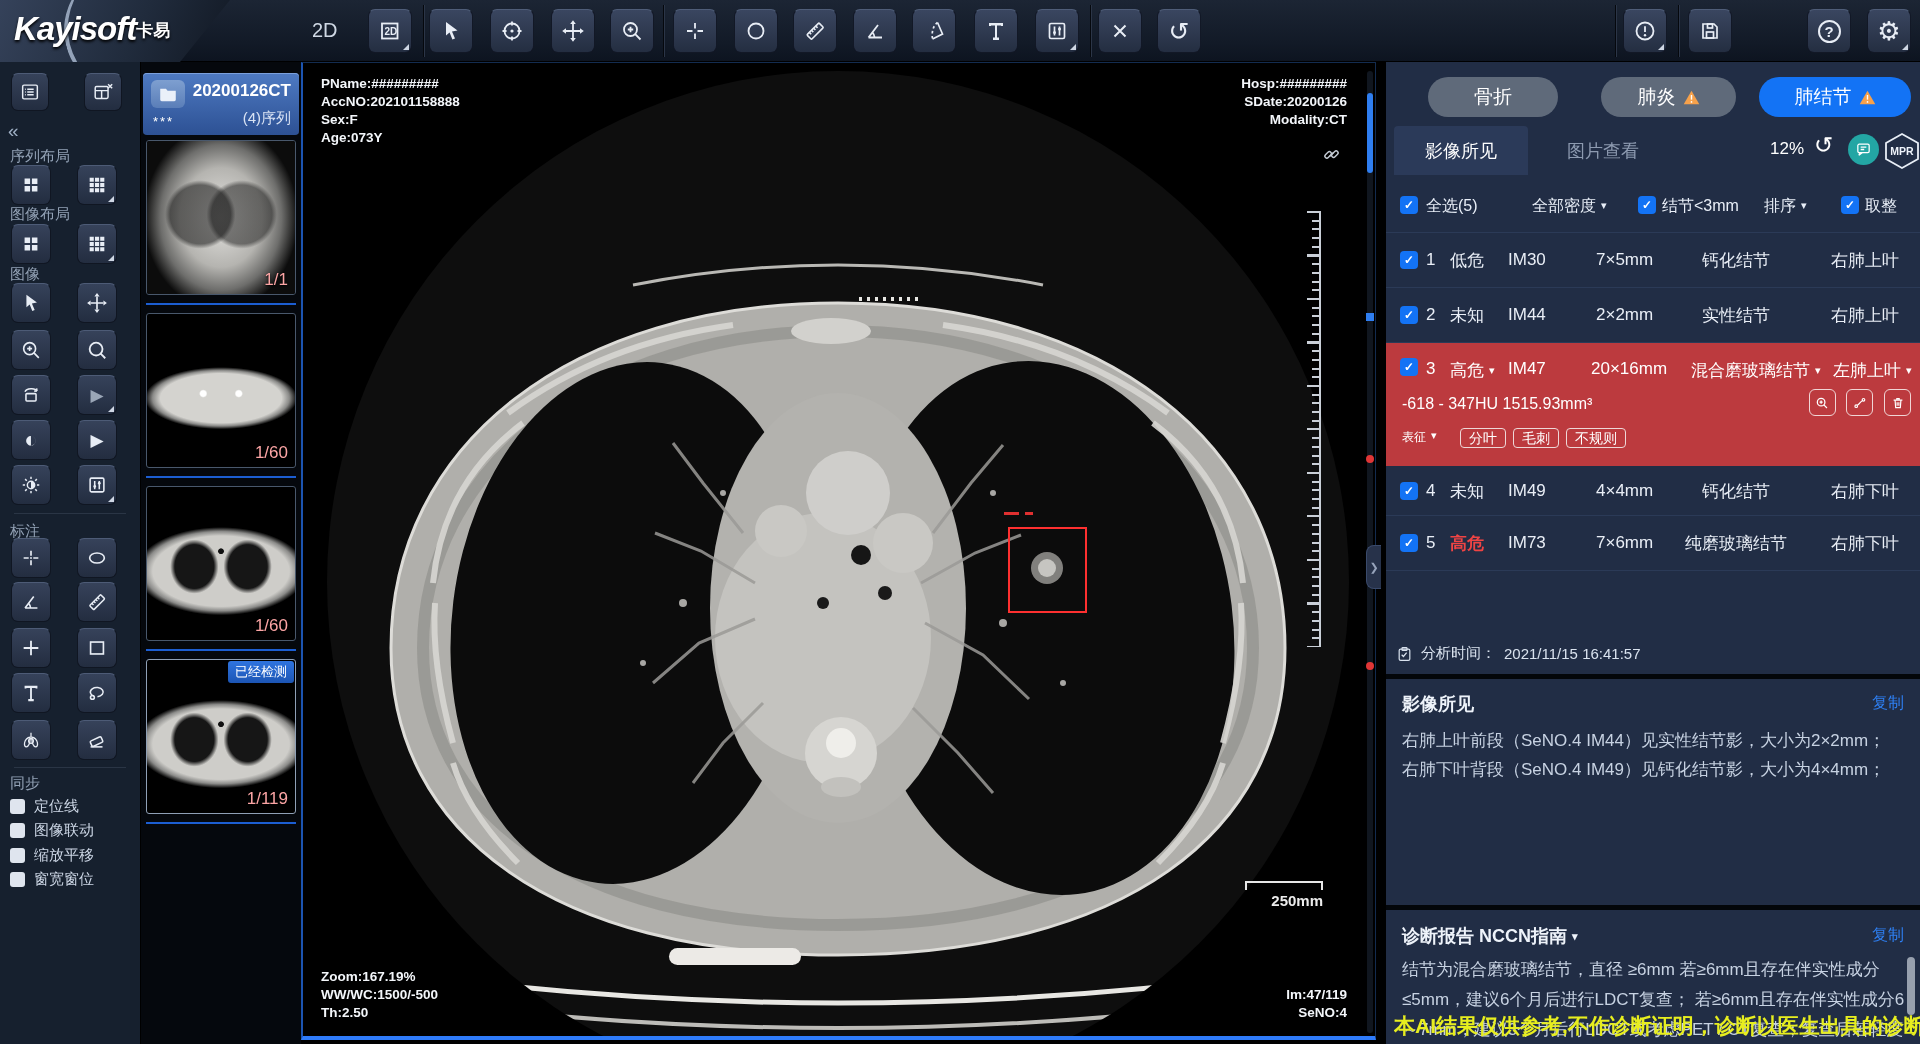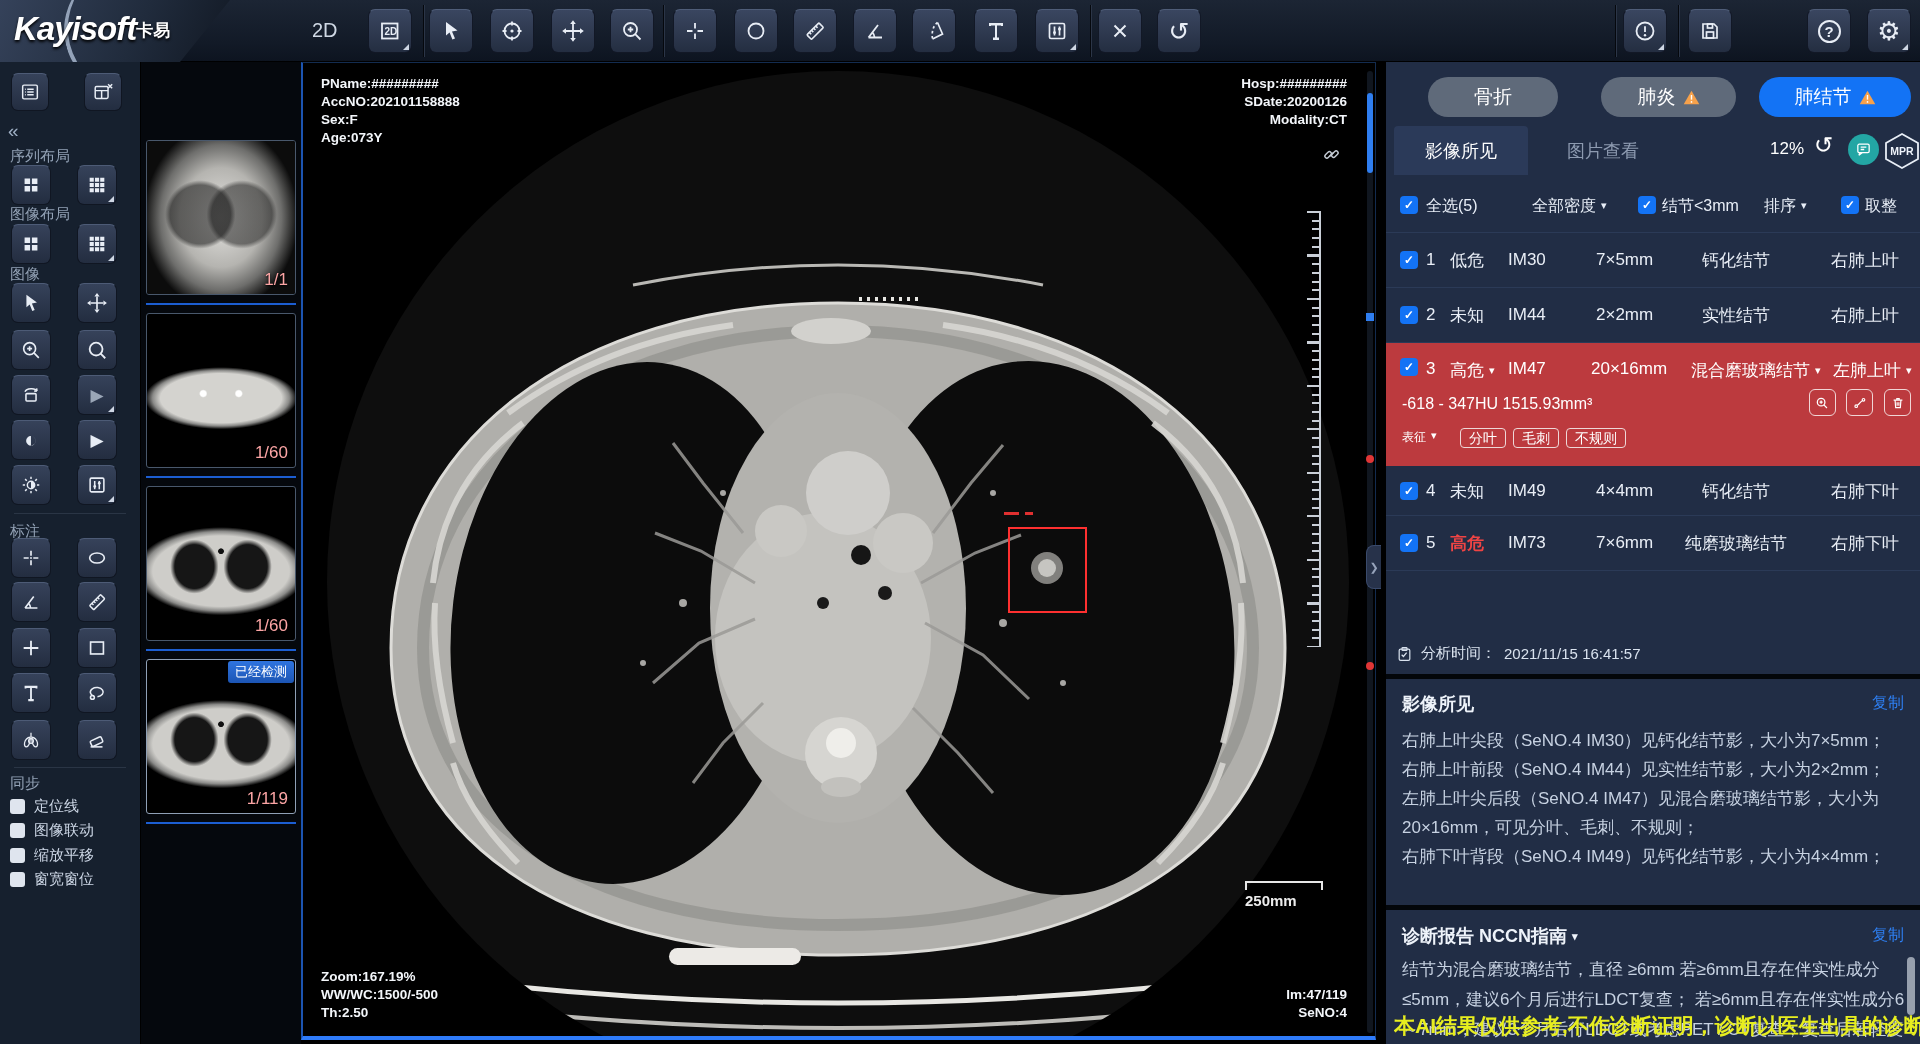--- a/index.html
+++ b/index.html
@@ -54,21 +54,21 @@
   .ov{position:absolute;color:#f3f6fa;font-size:13.5px;line-height:18px;font-weight:600;text-shadow:0 1px 1px #000}
   .roi{border:2px solid #ff3030;position:absolute}
   .redmark{position:absolute;background:#e03030}
   .ruler{position:absolute;border-right:2px solid #c9cfd7;background-image:
     repeating-linear-gradient(to bottom,#c9cfd7 0 2px,transparent 2px 43.5px),
     repeating-linear-gradient(to bottom,#c9cfd7 0 2px,transparent 2px 8.7px);
     background-size:14px 100%,7px 100%;background-position:right top,right top;background-repeat:no-repeat}
   .vtrack{position:absolute;right:2px;top:8px;width:6px;height:962px;background:#10161f;border-radius:3px}
   .vthumb{position:absolute;right:2px;width:6px;border-radius:3px;background:#2f7ef0}
   .mark{position:absolute;right:1px;width:8px;height:8px}
-  .scalewrap{position:absolute;color:#ececec;font-size:15px;font-weight:600;text-align:left}
+  .scalewrap{position:absolute;color:#ececec;font-size:15px;font-weight:600;text-align:right}
   .bracket{width:78px;height:9px;border-top:2px solid #e6e6e6;border-left:2px solid #e6e6e6;border-right:2px solid #e6e6e6;margin-bottom:2px}
   
   .panel{left:1381px;top:62px;width:539px;height:982px;background:#212d45;border-left:5px solid #000}
   .pill{position:absolute;top:15px;height:40px;border-radius:20px;display:flex;align-items:center;justify-content:center;gap:7px;color:#fff;font-size:19px;background:#5f6a7a}
   .pill.active{background:#1373f5}
   .tab{position:absolute;top:64px;height:49px;display:flex;align-items:center;justify-content:center;font-size:18px}
   .tab.active{background:#2b3a59;border-radius:4px 4px 0 0;color:#fff}
   .tab.idle{color:#8d9ab0}
   .filters{position:absolute;top:123px;left:0;width:539px;height:42px;color:#e9eff8;font-size:16px}
   .chk{width:18px;height:18px;border-radius:4px;background:#1373f5;color:#fff;display:flex;align-items:center;justify-content:center;font-size:12px;font-weight:bold}
@@ -381,20 +381,30 @@
       <span class="box"></span>
       <span>缩放平移</span>
     </div>
   <div class="schk" style="top:808px">
       <span class="box"></span>
       <span>窗宽窗位</span>
     </div>
 </div>
 
 <div class="a thumbs">
+  <div class="a shead">
+    <div class="a fbtn">
+      <svg width="20" height="18" viewBox="0 0 24 22">
+          <path fill="#eaf0f9" d="M2.5 4.5h7l2 2.5h10v11a1.8 1.8 0 0 1-1.8 1.8H4.3a1.8 1.8 0 0 1-1.8-1.8z"></path>
+        </svg>
+    </div>
+    <div class="a stitle">20200126CT</div>
+    <div class="a sstars">***</div>
+    <div class="a scount">(4)序列</div>
+  </div>
 
   <div class="th" style="top:78px">
     <div class="xr"></div>
     <div class="tlab">1/1</div>
   </div>
   <div class="bsep" style="top:241px"></div>
 
   <div class="th" style="top:251px">
     <div class="ctn"></div>
     <div class="tlab">1/60</div>
@@ -662,23 +672,21 @@
         <path d="M8 13l2.5 2.5L15 10"></path>
       </svg>
     <span>分析时间：</span>
       <span>2021/11/15 16:41:57</span>
   </div>
 
   <div class="pdiv" style="top:612px"></div>
   <div class="sechead" style="left:16px;top:630px">影像所见</div>
   <div class="copy" style="top:631px">复制</div>
   <div class="ftext" style="top:664px">
-    <p>右肺上叶尖段（SeNO.4 IM30）见钙化结节影，大小为7×5mm；</p>
     <p>右肺上叶前段（SeNO.4 IM44）见实性结节影，大小为2×2mm；</p>
-    <p>左肺上叶尖后段（SeNO.4 IM47）见混合磨玻璃结节影，大小为20×16mm，可见分叶、毛刺、不规则；</p>
     <p>右肺下叶背段（SeNO.4 IM49）见钙化结节影，大小为4×4mm；</p>
   </div>
 
   <div class="pdiv" style="top:843px"></div>
   <div class="sechead car" style="left:16px;top:862px">诊断报告 NCCN指南</div>
   <div class="copy" style="top:863px">复制</div>
   <div class="ftext" style="top:893px;height:85px;overflow:hidden;line-height:30px">结节为混合磨玻璃结节，直径 ≥6mm 若≥6mm且存在伴实性成分≤5mm，建议6个月后进行LDCT复查； 若≥6mm且存在伴实性成分6～7mm，建议3个月后行LDCT或考虑PET / CT复查；复查后若轻度怀疑肺癌，3个月后</div>
   <div class="pscroll" style="top:895px;height:58px"></div>
 
   <div class="marquee" style="top:948px">本AI结果仅供参考,不作诊断证明，诊断以医生出具的诊断报告</div>

